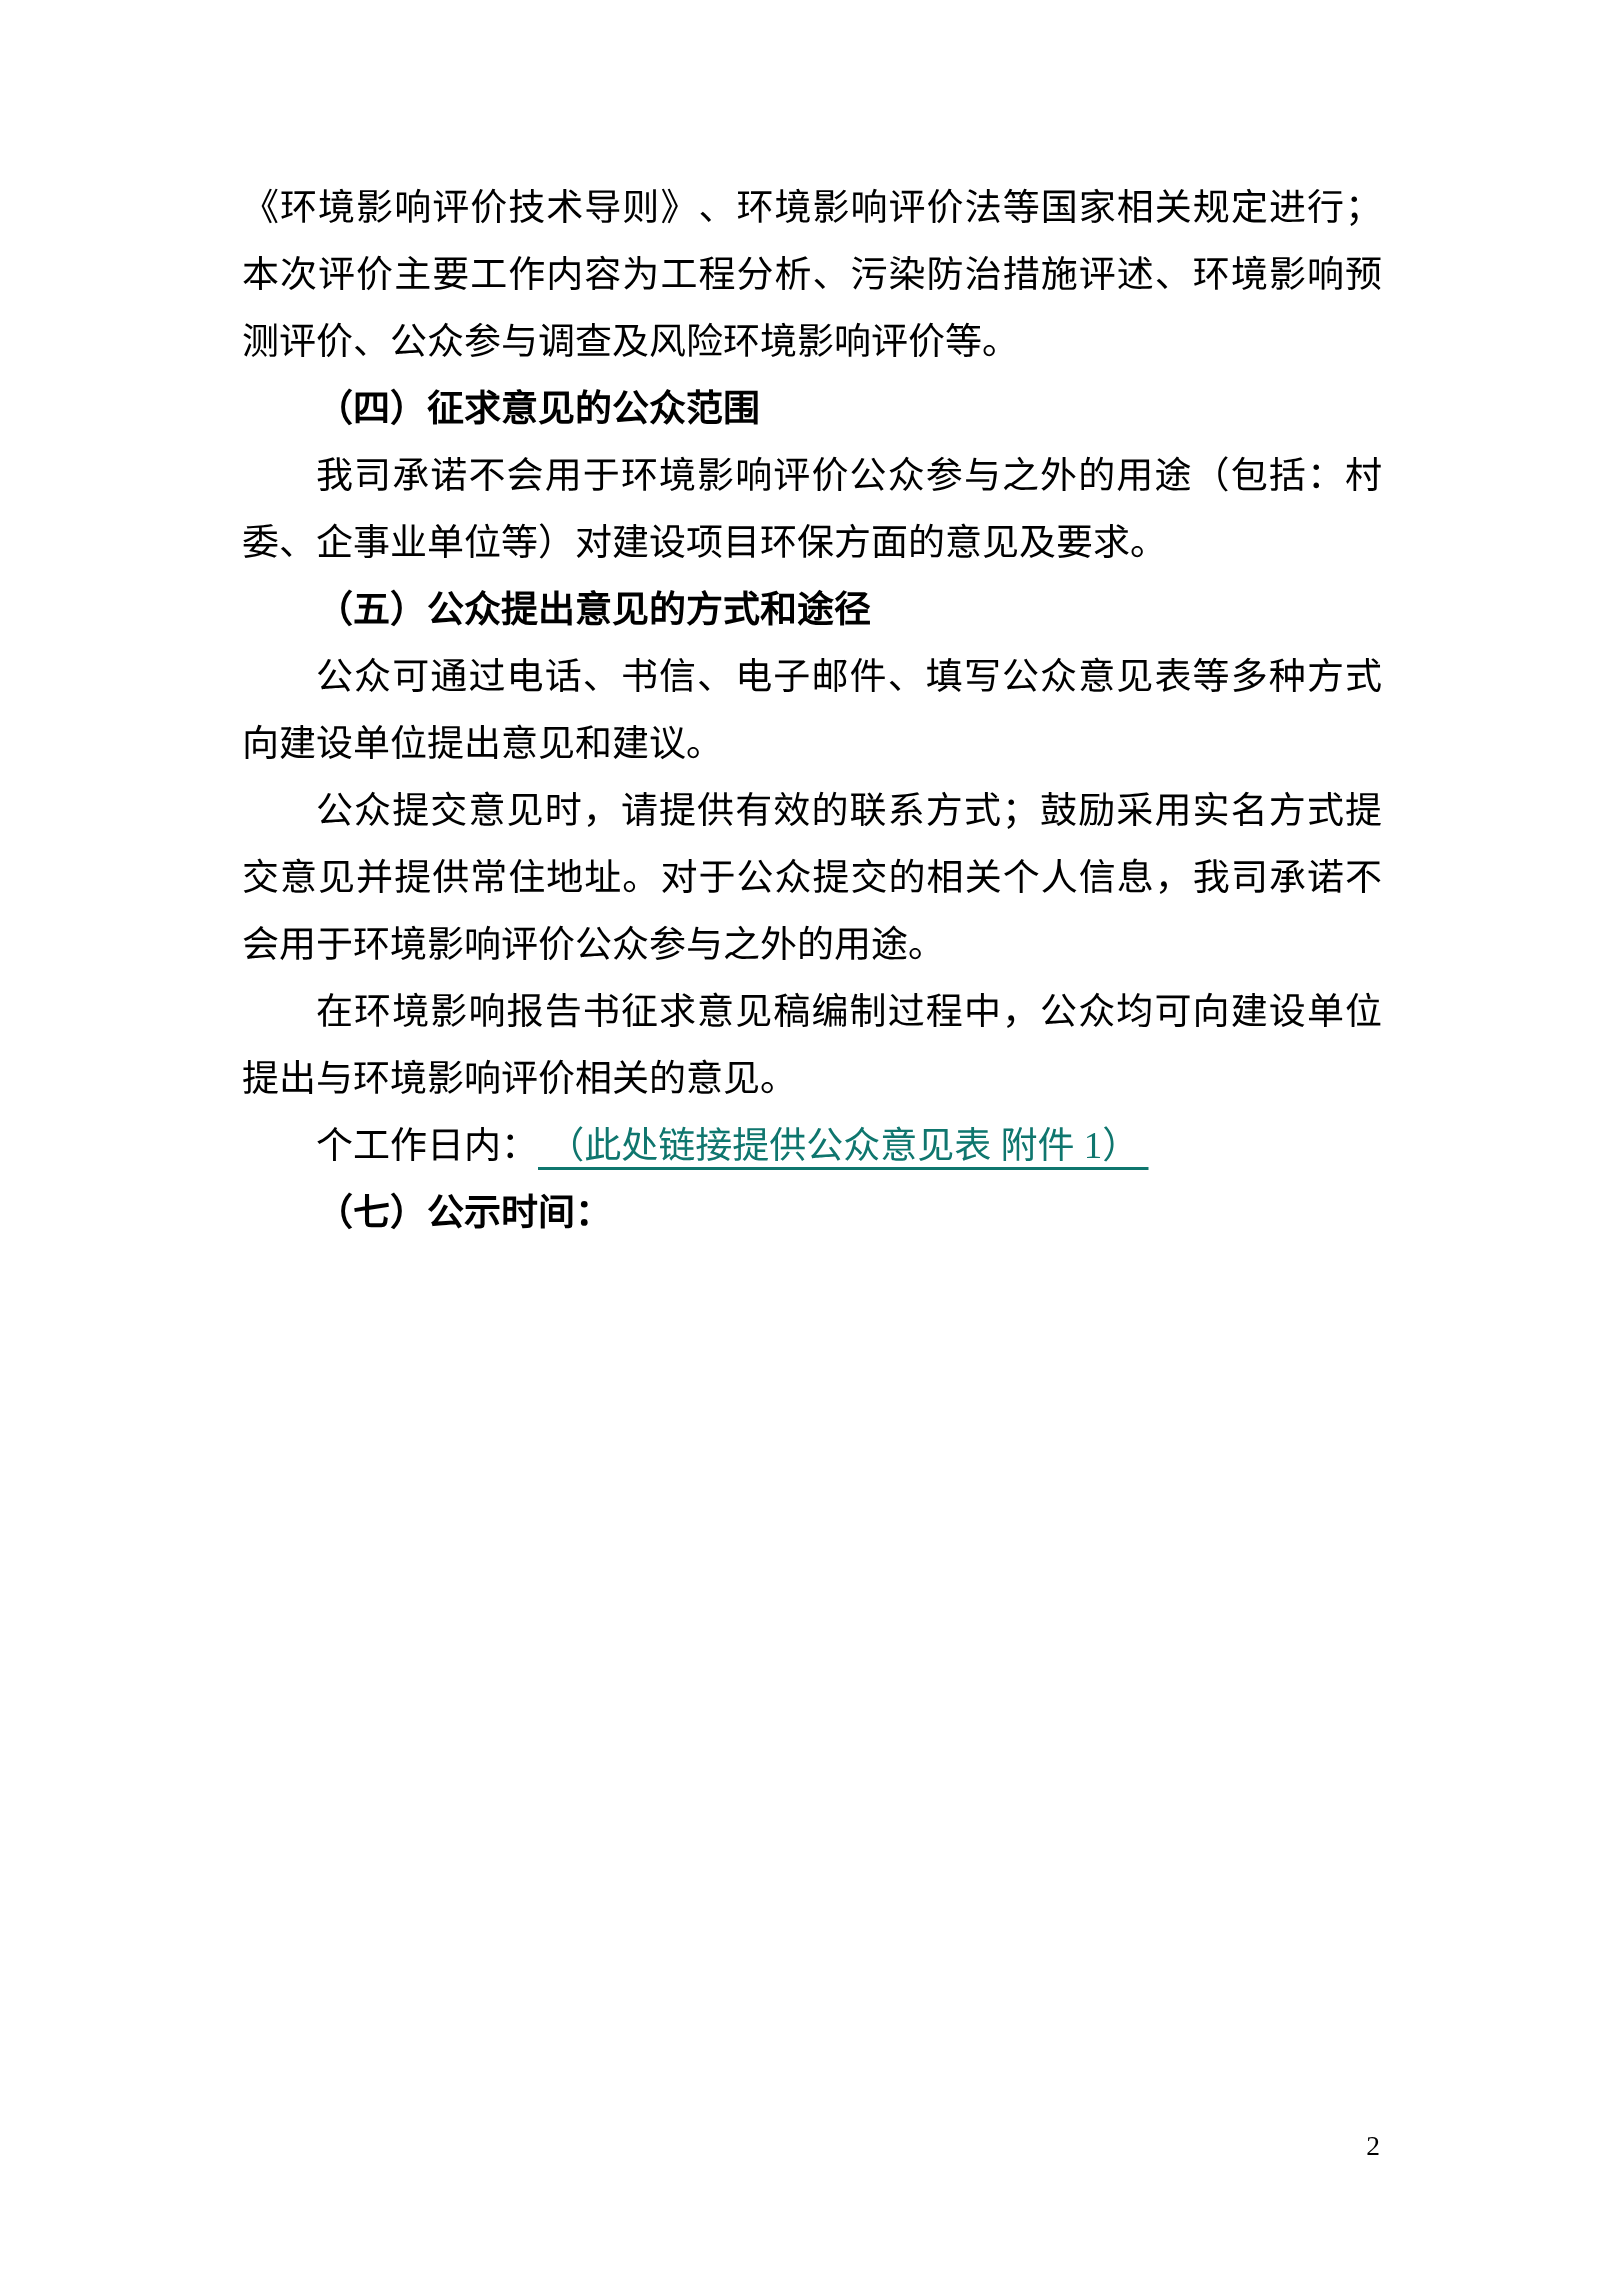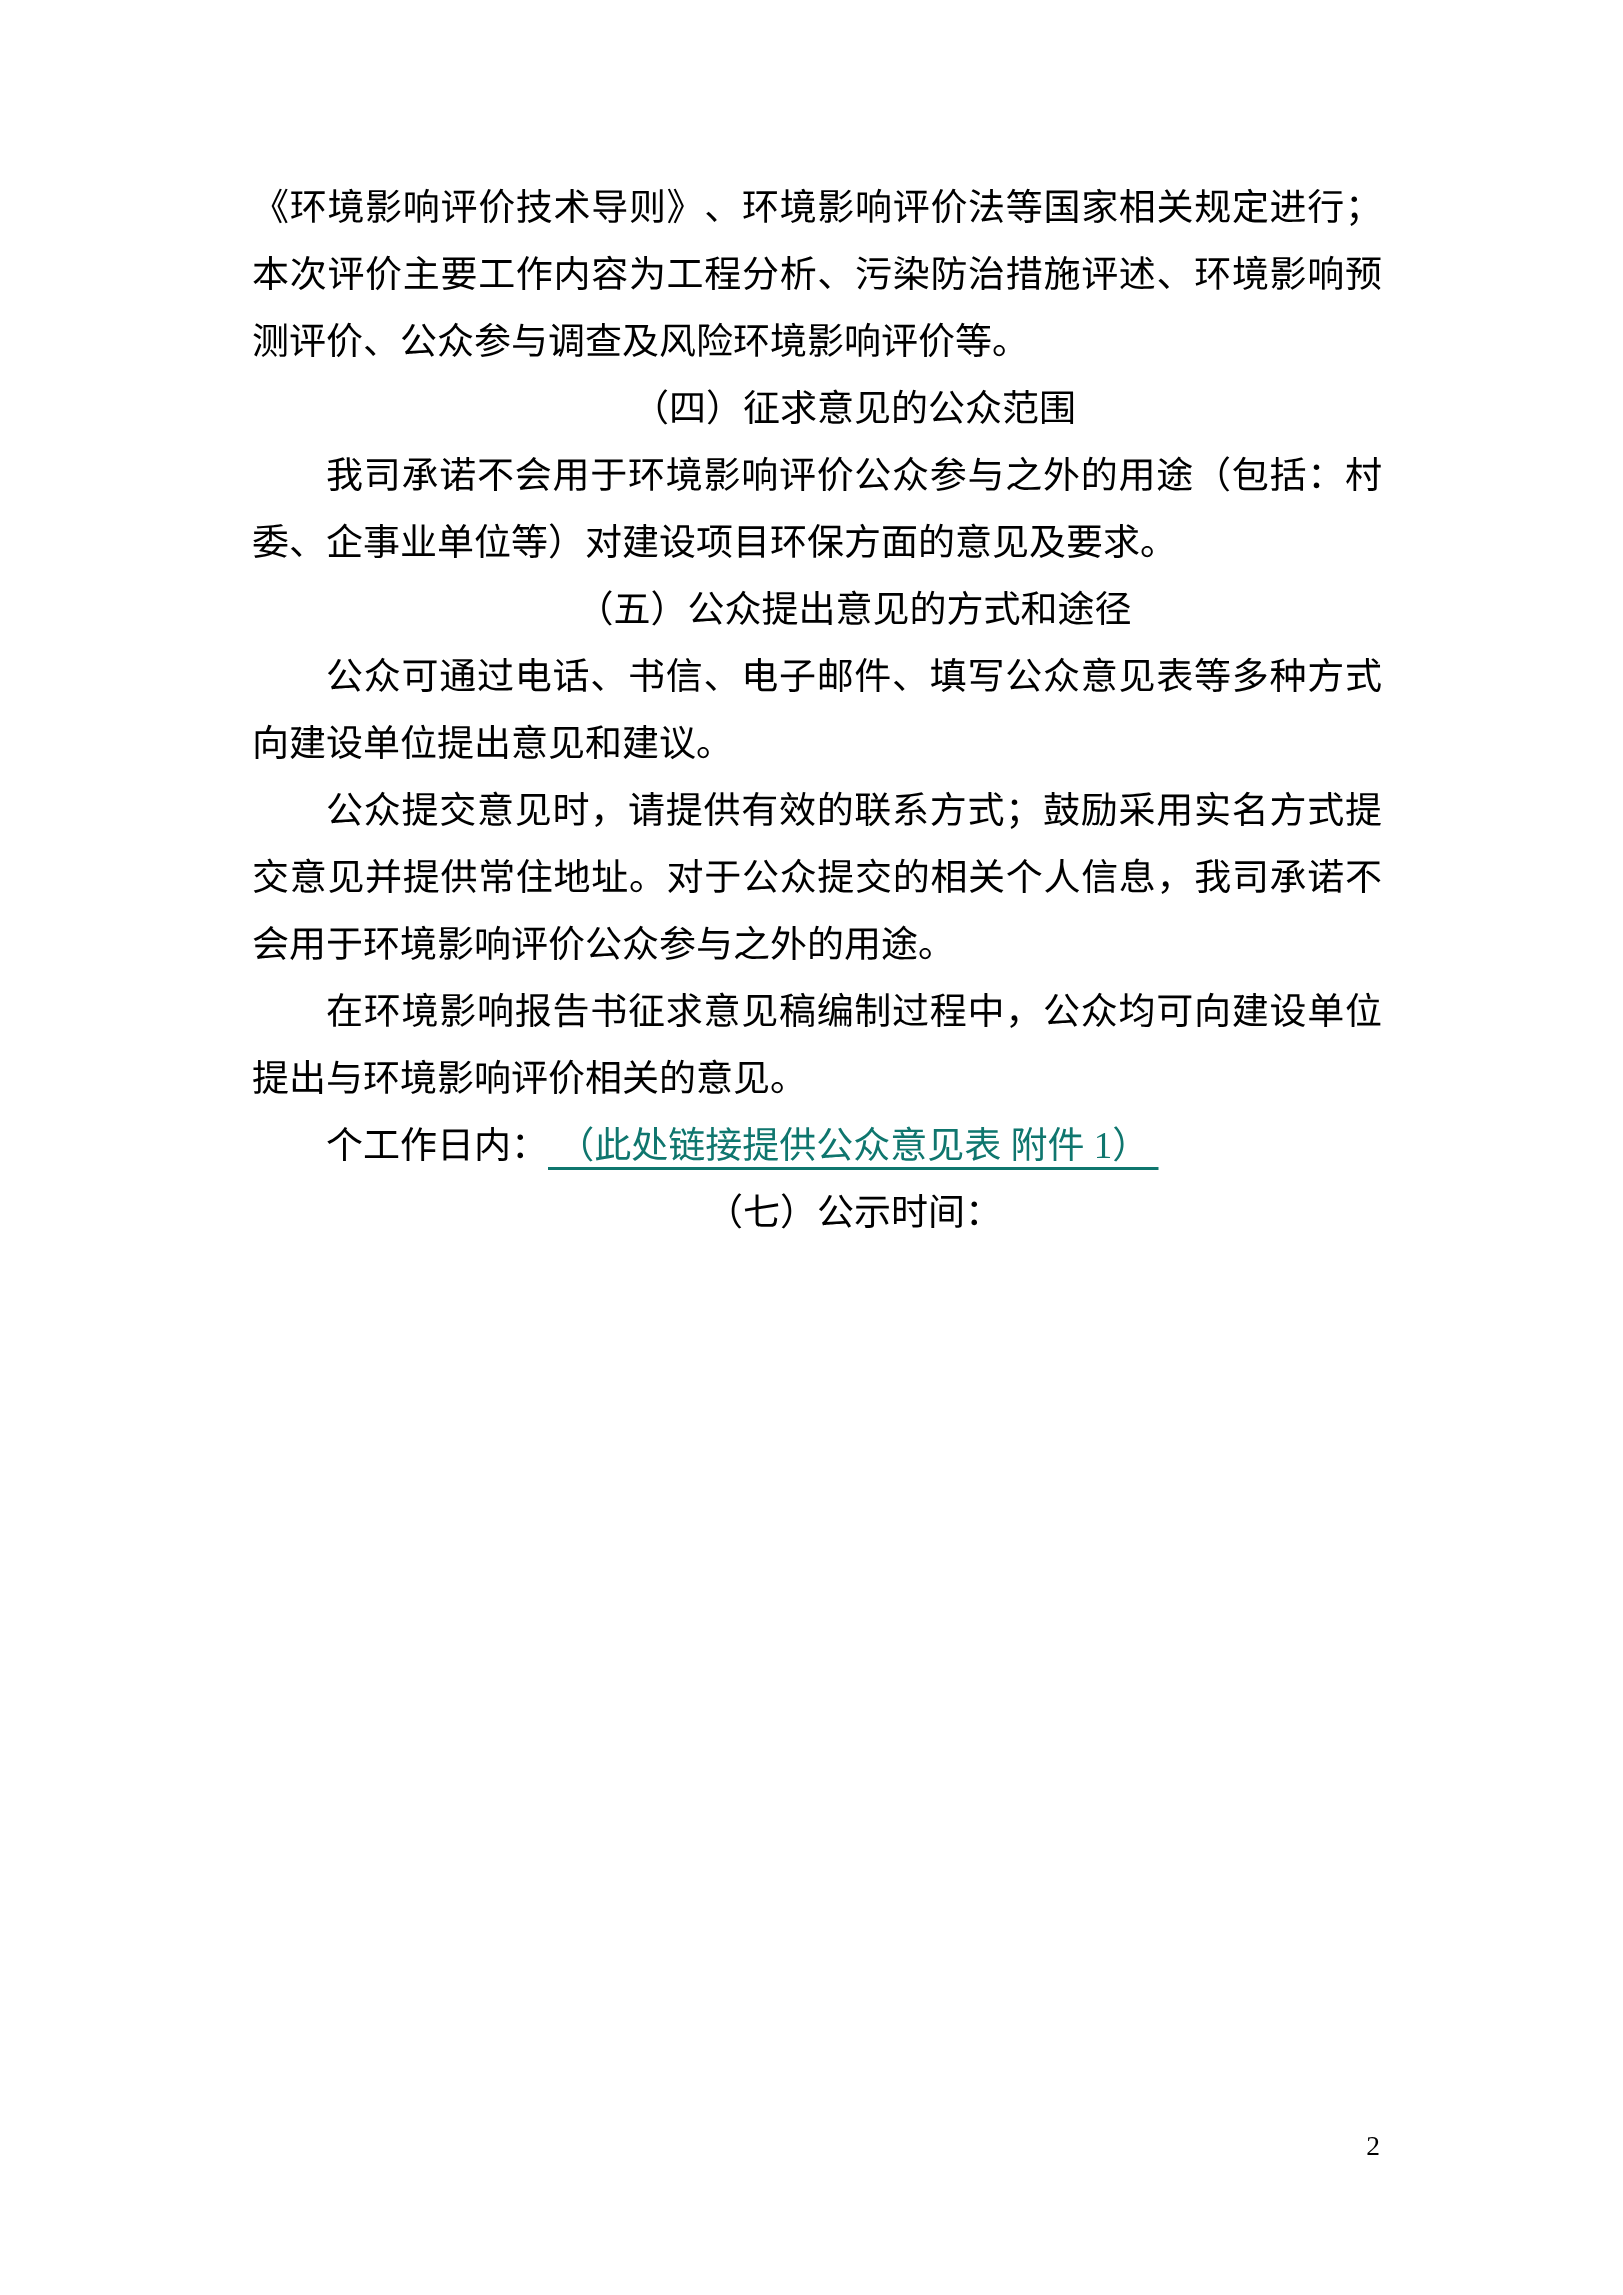--- a/index.html
+++ b/index.html
@@ -12,40 +12,40 @@
     width: 1623px;
     height: 2295px;
     margin: 0 auto;
     background: #ffffff;
     color: #000000;
     font-family: "Liberation Serif", "DejaVu Serif", serif;
     overflow: hidden;
   }
   .content {
     position: absolute;
-    left: 252px;
+    left: 242px;
     right: 241px;
     top: 174px;
     font-size: 37px;
     line-height: 67px;
     text-align: justify;
     text-spacing-trim: space-all;
   }
   .content p {
     margin: 0;
     padding: 0;
   }
   .para-indent {
     text-indent: 2em;
   }
   .heading {
-    font-weight: normal;
+    font-weight: bold;
     text-indent: 2em;
     font-family: "Liberation Sans", "DejaVu Sans", sans-serif;
-    text-align: center;
+    text-align: left;
   }
   .link-line {
     text-indent: 2em;
     text-align: left;
   }
   a.form-link {
     color: #0f766e;
     text-decoration: underline;
     text-decoration-thickness: 3.3px;
     text-underline-offset: 9.2px;

